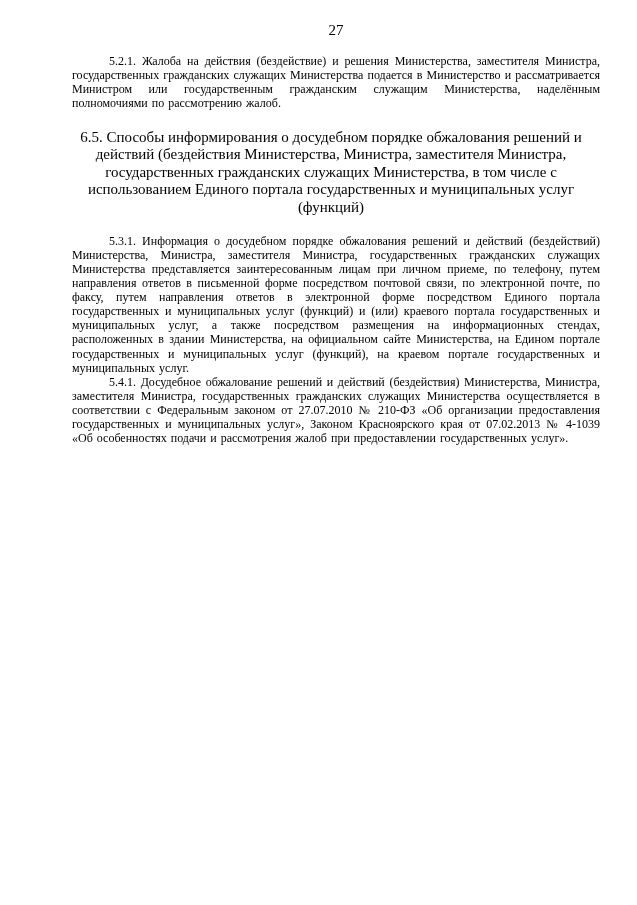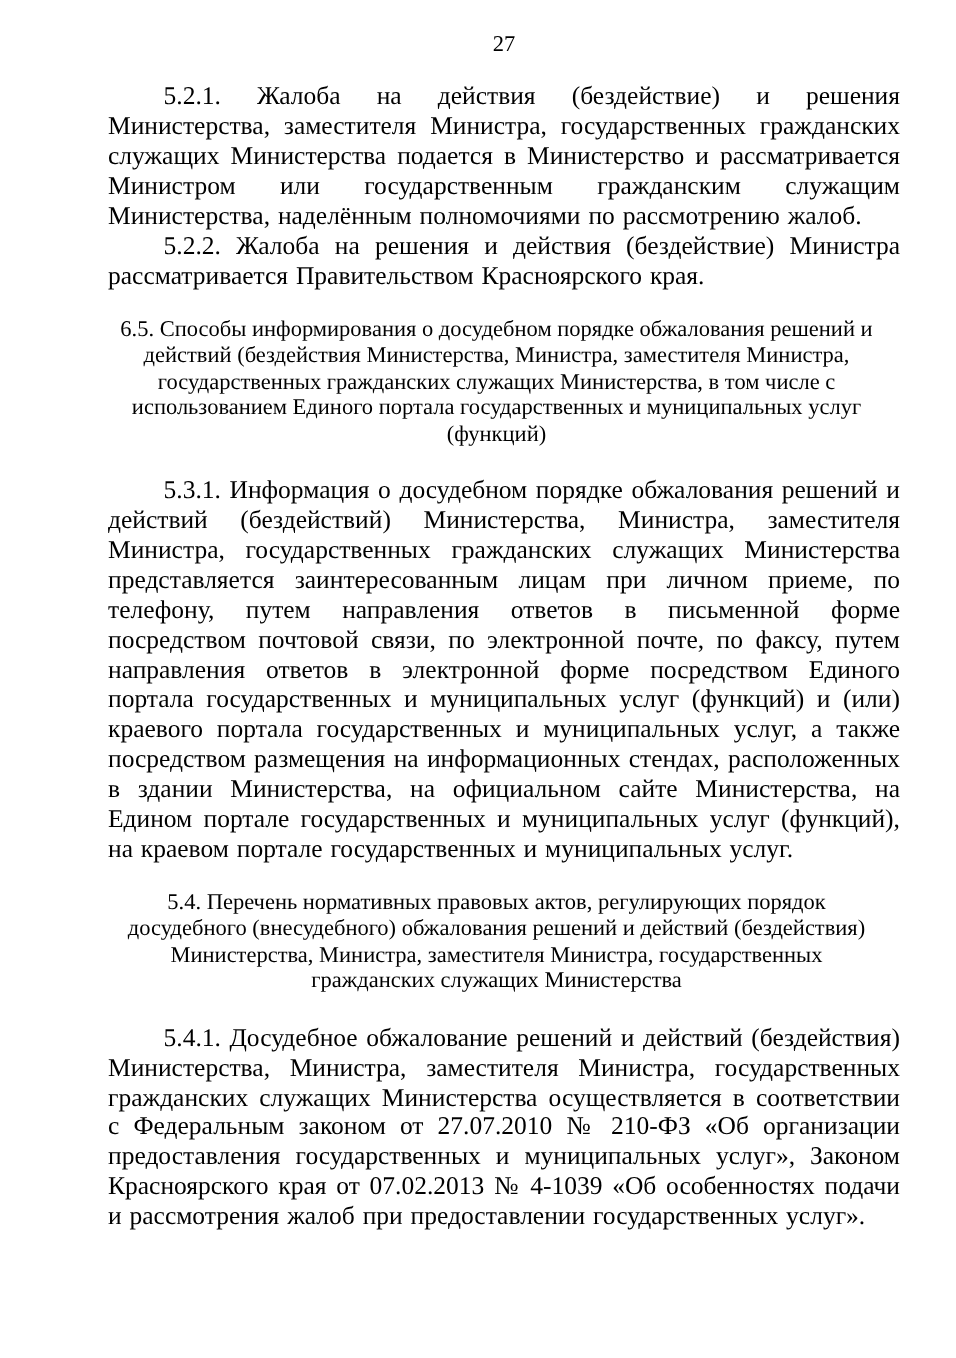--- a/index.html
+++ b/index.html
@@ -19,43 +19,41 @@
     padding: 22px 37px 0 72px;
     background: #ffffff;
   }
   .page-number {
     text-align: center;
     font-size: 15px;
     line-height: 1.16;
     margin-bottom: 15px;
   }
   .para {
-    font-size: 17px;
+    font-size: 12px;
     line-height: 1.17;
     text-align: justify;
     text-indent: 37px;
     word-spacing: 1px;
   }
   .heading {
     font-size: 15px;
     line-height: 1.17;
     text-align: center;
     margin: 18px 18px 18px 8px;
   }
 </style>
 </head>
 <body>
 
 <div class="page">
   <div class="page-number">27</div>
 
   <p class="para">5.2.1. Жалоба на действия (бездействие) и решения Министерства, заместителя Министра, государственных гражданских служащих Министерства подается в Министерство и рассматривается Министром или государственным гражданским служащим Министерства, наделённым полномочиями по рассмотрению жалоб.</p>
 
-  <p class="para">5.2.2. Жалоба на решения и действия (бездействие) Министра рассматривается Правительством Красноярского края.</p>
 
   <div class="heading">6.5. Способы информирования о досудебном порядке обжалования решений и действий (бездействия Министерства, Министра, заместителя Министра, государственных гражданских служащих Министерства, в том числе с использованием Единого портала государственных и муниципальных услуг (функций)</div>
 
   <p class="para">5.3.1. Информация о досудебном порядке обжалования решений и действий (бездействий) Министерства, Министра, заместителя Министра, государственных гражданских служащих Министерства представляется заинтересованным лицам при личном приеме, по телефону, путем направления ответов в письменной форме посредством почтовой связи, по электронной почте, по факсу, путем направления ответов в электронной форме посредством Единого портала государственных и муниципальных услуг (функций) и (или) краевого портала государственных и муниципальных услуг, а также посредством размещения на информационных стендах, расположенных в здании Министерства, на официальном сайте Министерства, на Едином портале государственных и муниципальных услуг (функций), на краевом портале государственных и муниципальных услуг.</p>
 
-  <div class="heading">5.4. Перечень нормативных правовых актов, регулирующих порядок досудебного (внесудебного) обжалования решений и действий (бездействия) Министерства, Министра, заместителя Министра, государственных гражданских служащих Министерства</div>
 
   <p class="para">5.4.1. Досудебное обжалование решений и действий (бездействия) Министерства, Министра, заместителя Министра, государственных гражданских служащих Министерства осуществляется в соответствии с Федеральным законом от 27.07.2010 № 210-ФЗ «Об организации предоставления государственных и муниципальных услуг», Законом Красноярского края от 07.02.2013 № 4-1039 «Об особенностях подачи и рассмотрения жалоб при предоставлении государственных услуг».</p>
 </div>
 
 </body></html>

